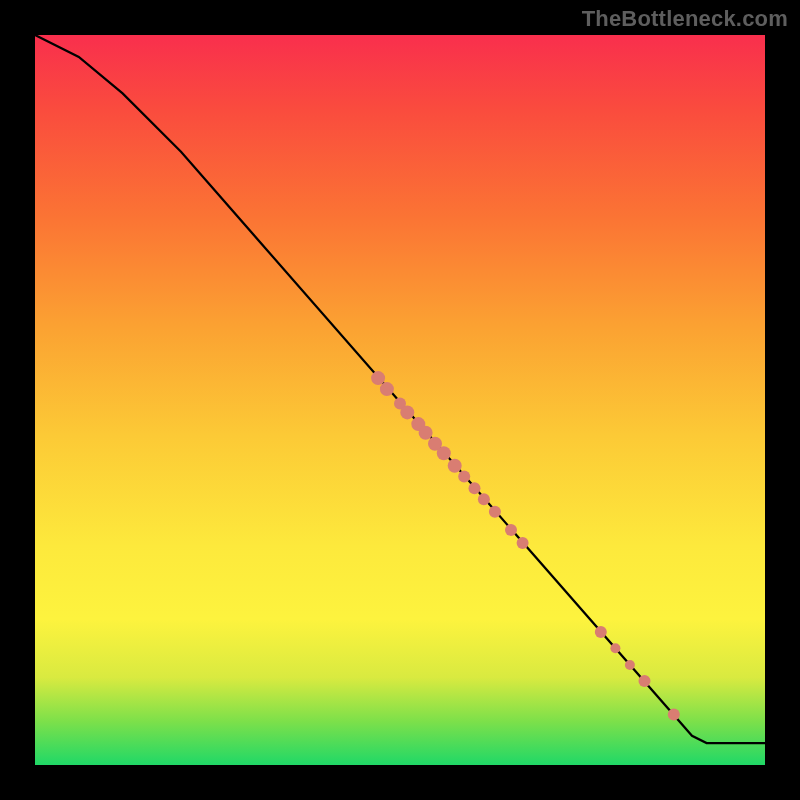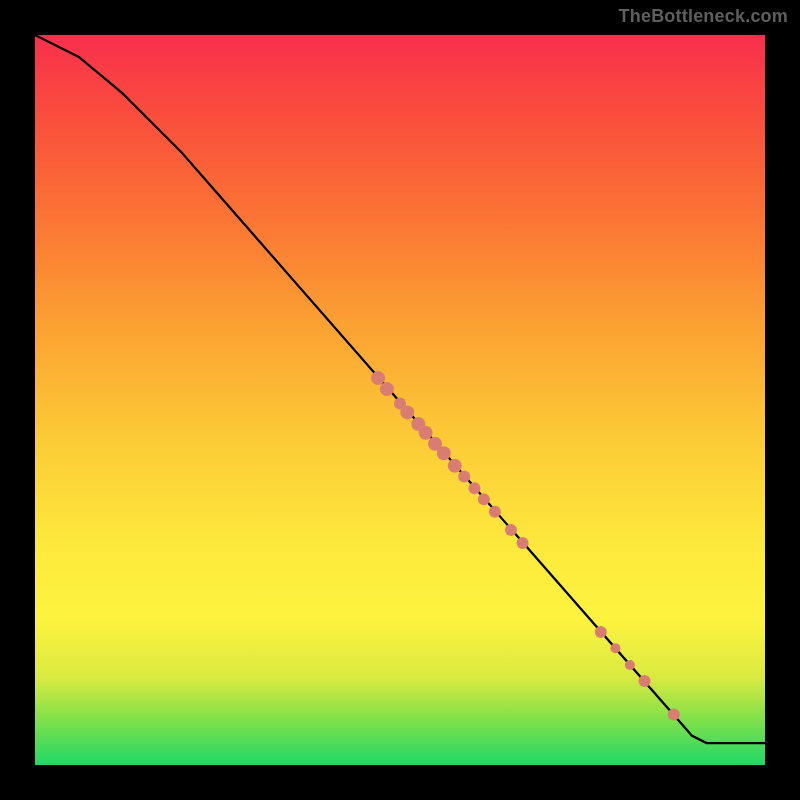--- a/index.html
+++ b/index.html
@@ -38,21 +38,21 @@
       #fb7434 75%,
       #fa4b3e 90%,
       #f92f4d 100%
     );
   }
   .watermark {
     position: absolute;
     top: 6px;
     right: 12px;
     color: #5e5e5e;
-    font-size: 18px;
+    font-size: 22px;
     font-weight: 600;
     letter-spacing: 0.2px;
     user-select: none;
   }
   svg.curve {
     position: absolute;
     left: 0;
     top: 0;
     width: 730px;
     height: 730px;

